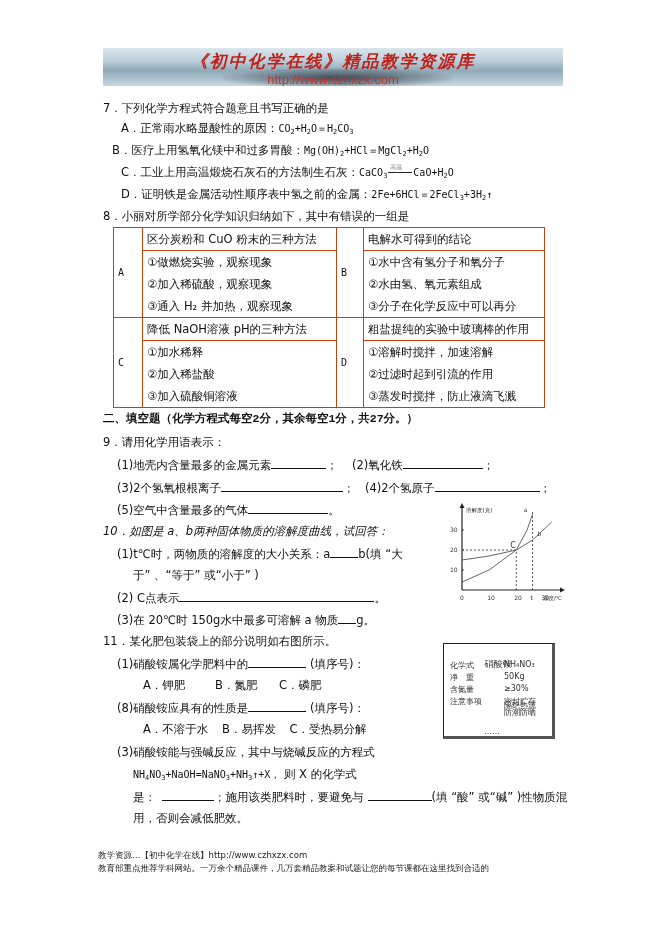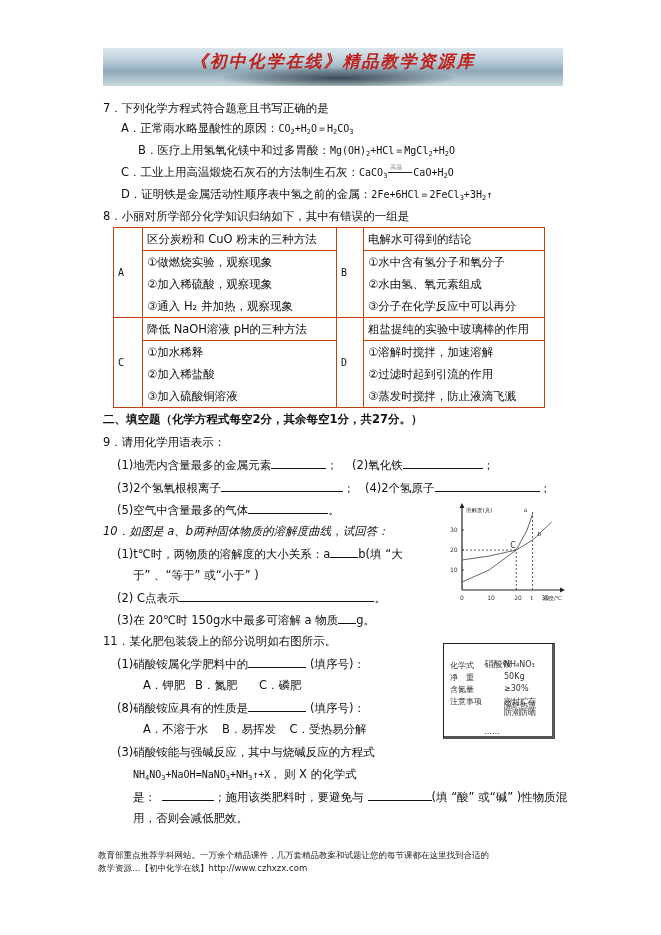--- a/index.html
+++ b/index.html
@@ -18,43 +18,44 @@
   .line { position: absolute; white-space: nowrap; line-height: 16px; }
   .mono { font-family: "DejaVu Sans Mono", monospace; font-size: 10px; }
   sub { font-size: 7px; vertical-align: -2px; }
   .blank { display: inline-block; border-bottom: 1px solid #111; height: 12px; vertical-align: baseline; }
   table.q8 { position: absolute; left: 113px; top: 227px; border-collapse: collapse; width: 432px; }
   table.q8 td { border: 1px solid #c2410c; padding: 0 4px; font-size: 11.5px; line-height: 22px; vertical-align: middle; }
   table.q8 td.lab { width: 20px; font-family: "DejaVu Sans Mono", monospace; font-size: 10px; }
   table.q8 td.lab2 { width: 18px; font-family: "DejaVu Sans Mono", monospace; font-size: 10px; }
   table.q8 td.c { width: 185px; }
   table.q8 .row { line-height: 22px; }
-  .section { font-weight: bold; }
+  .section { font-weight: bold; font-family: Liberation Mono, monospace; }
   .chart { position: absolute; left: 450px; top: 500px; width: 115px; height: 110px; }
   .label-box { position: absolute; left: 443px; top: 643px; width: 108px; height: 92px;
                border: 1px solid #222; border-right: 3px solid #555; border-bottom: 3px solid #555;
                font-size: 8px; color: #333; }
   .label-box .t { position: absolute; left: 0; right: 0; top: 14px; text-align: center; font-size: 9px; }
   .label-box .k { position: absolute; left: 6px; }
   .label-box .v { position: absolute; left: 60px; }
   .footer { position: absolute; left: 98px; top: 849px; width: 470px; font-size: 8.5px; line-height: 13px; color: #222; }
 </style>
 </head>
 <body>
 
 <div class="banner">
   <div class="mist"></div>
   <div class="title">《初中化学在线》精品教学资源库</div>
+  <div class="url">http://www.czhxzx.com</div>
 </div>
 
 <div class="line" style="left:103px;top:100px;">7．下列化学方程式符合题意且书写正确的是</div>
 <div class="line" style="left:121px;top:120px;">
   <span>A．正常雨水略显酸性的原因：</span><span class="mono eq">CO<sub>2</sub>+H<sub>2</sub>O＝H<sub>2</sub>CO<sub>3</sub></span>
 </div>
-<div class="line" style="left:138px;top:142px;">
+<div class="line" style="left:112px;top:142px;">
   <span>B．医疗上用氢氧化镁中和过多胃酸：</span><span class="mono eq">Mg(OH)<sub>2</sub>+HCl＝MgCl<sub>2</sub>+H<sub>2</sub>O</span>
 </div>
 <div class="line" style="left:121px;top:164px;">
   <span>C．工业上用高温煅烧石灰石的方法制生石灰：</span><span class="mono eq">CaCO<sub>3</sub></span><span style="display:inline-block;position:relative;width:24px;height:12px;margin:0 1px;"><span style="position:absolute;left:2px;top:-5px;font-size:6px;color:#777;">高温</span><span style="position:absolute;left:0;right:0;top:8px;border-top:1.5px solid #222;"></span></span><span class="mono eq">CaO+H<sub>2</sub>O</span>
 </div>
 <div class="line" style="left:121px;top:186px;">
   <span>D．证明铁是金属活动性顺序表中氢之前的金属：</span><span class="mono eq">2Fe+6HCl＝2FeCl<sub>3</sub>+3H<sub>2</sub>↑</span>
 </div>
 
 <div class="line" style="left:103px;top:208px;">8．小丽对所学部分化学知识归纳如下，其中有错误的一组是</div>
@@ -165,21 +166,21 @@
       <text x="87.42857142857143" y="36" font-size="6" fill="#333">b</text>
     </g>
 </svg>
 
 <div class="line" style="left:103px;top:633px;">11．某化肥包装袋上的部分说明如右图所示。</div>
 <div class="line" style="left:117px;top:655px;">
   <span>(1)硝酸铵属化学肥料中的</span><span class="blank" style="width:58px;"></span> <span>(填序号)：</span>
 </div>
 <div class="line" style="left:143px;top:677px;">
   <span>A．钾肥</span>
-  <span style="margin-left:6px;">B．氮肥</span>
+  <span style="margin-left:26px;">B．氮肥</span>
   <span style="margin-left:18px;margin-top:33px;">C．磷肥</span>
 </div>
 <div class="line" style="left:117px;top:699px;">
   <span>(8)硝酸铵应具有的性质是</span><span class="blank" style="width:58px;"></span> <span>(填序号)：</span>
 </div>
 <div class="line" style="left:143px;top:721px;">
   <span>A．不溶于水</span>
   <span style="margin-left:10px;">B．易挥发</span>
   <span style="margin-left:10px;">C．受热易分解</span>
 </div>
@@ -202,15 +203,15 @@
   <div class="k" style="top:40px;">含氮量</div>
   <div class="v" style="top:40px;">≥30%</div>
   <div class="k" style="top:52px;">注意事项</div>
   <div class="v" style="top:52px;text-align:center;">密封贮存</div>
   <div class="v" style="top:63px;">防潮防晒</div>
   <div class="v" style="top:56px;">隔绝热源</div>
   <div class="v" style="top:83px;left:40px;">……</div>
 </div>
 
 <div class="footer">
+  <div>教学资源…【初中化学在线】http://www.czhxzx.com</div>
   <div>教育部重点推荐学科网站。一万余个精品课件，几万套精品教案和试题让您的每节课都在这里找到合适的</div>
-  <div>教学资源…【初中化学在线】http://www.czhxzx.com</div>
 </div>
 
 </body></html>

